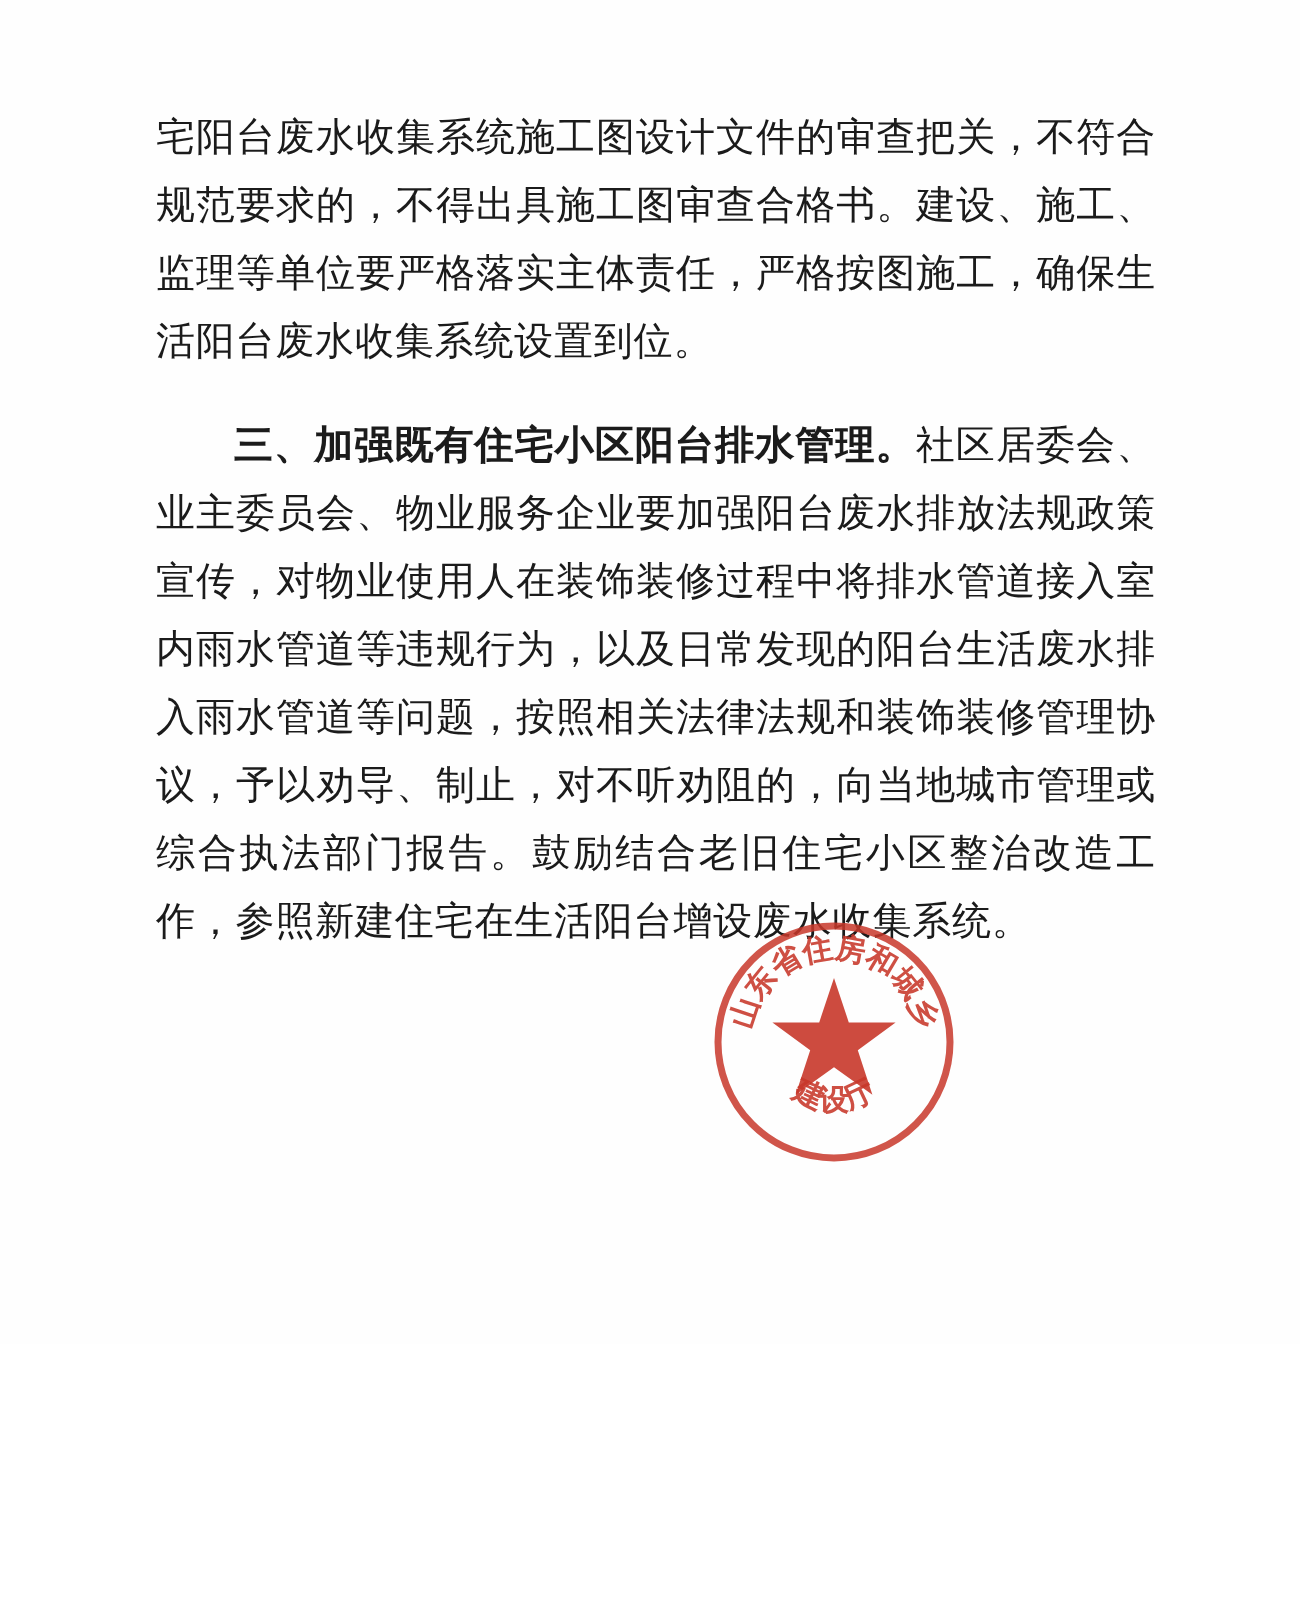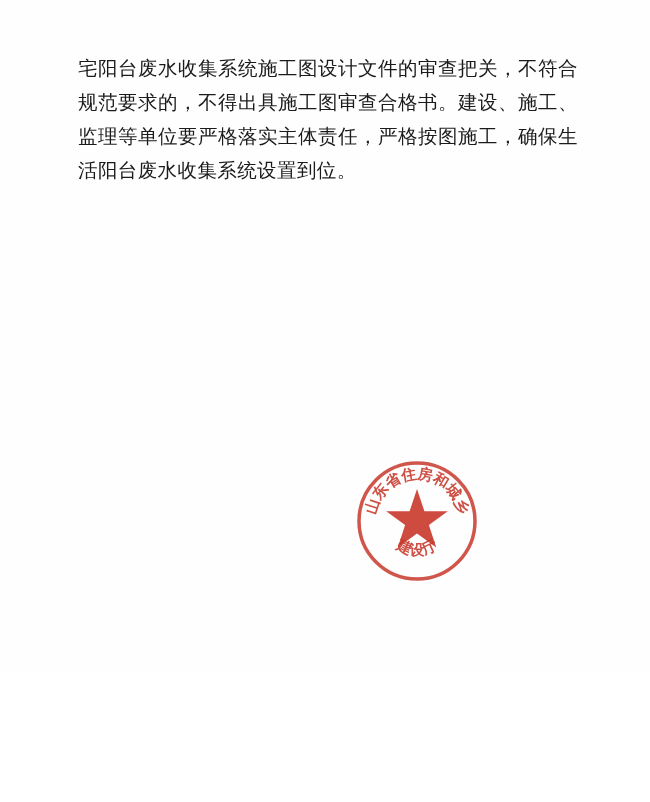--- a/index.html
+++ b/index.html
@@ -77,20 +77,21 @@
 </style>
 </head>
 <body>
 
 <div class="page">
 
   <div class="doc-body">
 
     <p class="para">宅阳台废水收集系统施工图设计文件的审查把关，不符合规范要求的，不得出具施工图审查合格书。建设、施工、监理等单位要严格落实主体责任，严格按图施工，确保生活阳台废水收集系统设置到位。</p>
 
+    <p class="para indent"><span class="heading-run">三、加强既有住宅小区阳台排水管理。</span><span>社区居委会、业主委员会、物业服务企业要加强阳台废水排放法规政策宣传，对物业使用人在装饰装修过程中将排水管道接入室内雨水管道等违规行为，以及日常发现的阳台生活废水排入雨水管道等问题，按照相关法律法规和装饰装修管理协议，予以劝导、制止，对不听劝阻的，向当地城市管理或综合执法部门报告。鼓励结合老旧住宅小区整治改造工作，参照新建住宅在生活阳台增设废水收集系统。</span></p>
 
   </div>
 
   <div class="seal">
     <svg width="124" height="124" viewBox="0 0 124 124" xmlns="http://www.w3.org/2000/svg">
       <circle cx="62" cy="62" r="58" fill="none" stroke="#c8372a" stroke-width="3.5" opacity="0.85"></circle>
       <path d="M62 30 L69.4 52.2 L92.8 52.2 L73.9 66.1 L81.2 88.4 L62 74.6 L42.8 88.4 L50.1 66.1 L31.2 52.2 L54.6 52.2 Z" fill="#c8372a" opacity="0.9"></path>
       <path id="sealTopArc" d="M 20 62 A 42 42 0 0 1 104 62" fill="none"></path>
       <path id="sealBottomArc" d="M 28 62 A 34 34 0 0 0 96 62" fill="none"></path>
       <text class="seal-text" opacity="0.88">

